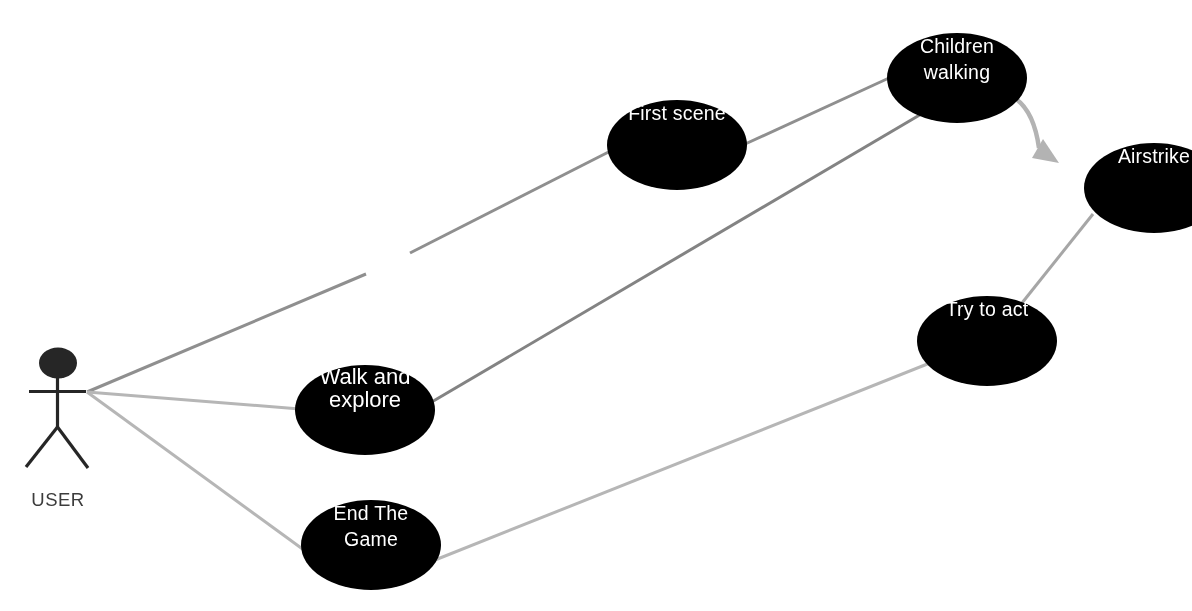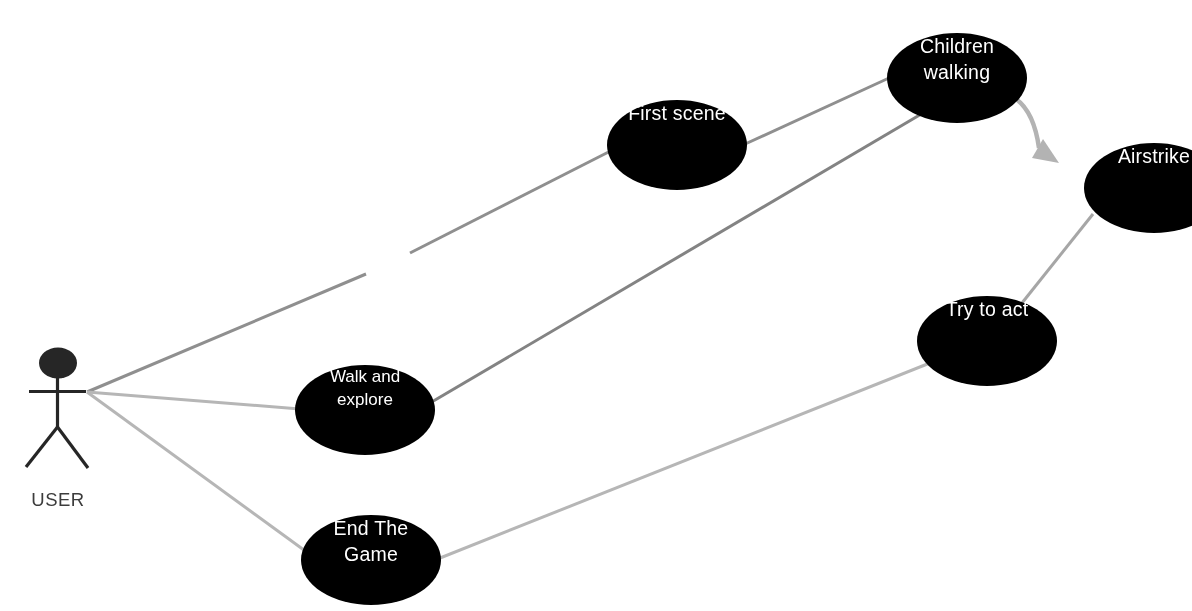--- a/index.html
+++ b/index.html
@@ -33,21 +33,21 @@
     justify-content: flex-start;
     text-align: center;
     font-size: 19.5px;
     line-height: 26px;
     letter-spacing: 0.2px;
     cursor: default;
     user-select: none;
   }
   .node.alt-font {
     font-family: "Liberation Sans", sans-serif;
-    font-size: 17px;
+    font-size: 22px;
     line-height: 23px;
     letter-spacing: 0;
   }
   .actor-label {
     position: absolute;
     left: -2px;
     top: 489px;
     width: 120px;
     text-align: center;
     font-size: 18.5px;
@@ -86,21 +86,21 @@
   </svg>
 
   <div class="actor-label">USER</div>
 
 
   <div class="node alt-font" style="left:295px; top:365px">
     <span>Walk and</span>
     <span>explore</span>
   </div>
 
-  <div class="node" style="left:301px; top:515px">
+  <div class="node" style="left:301px; top:500px">
     <span>End The</span>
     <span>Game</span>
   </div>
 
   <div class="node" style="left:607px; top:100px">
     <span>First scene</span>
   </div>
 
   <div class="node" style="left:887px; top:33px">
     <span>Children</span>

